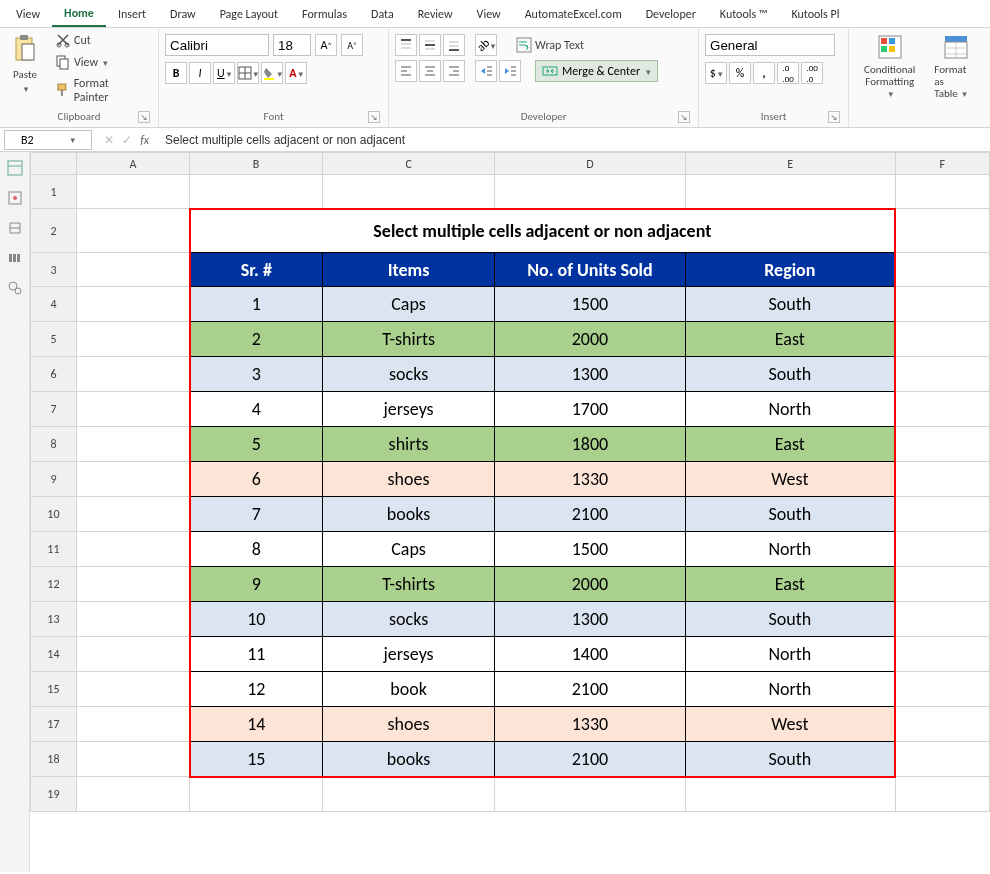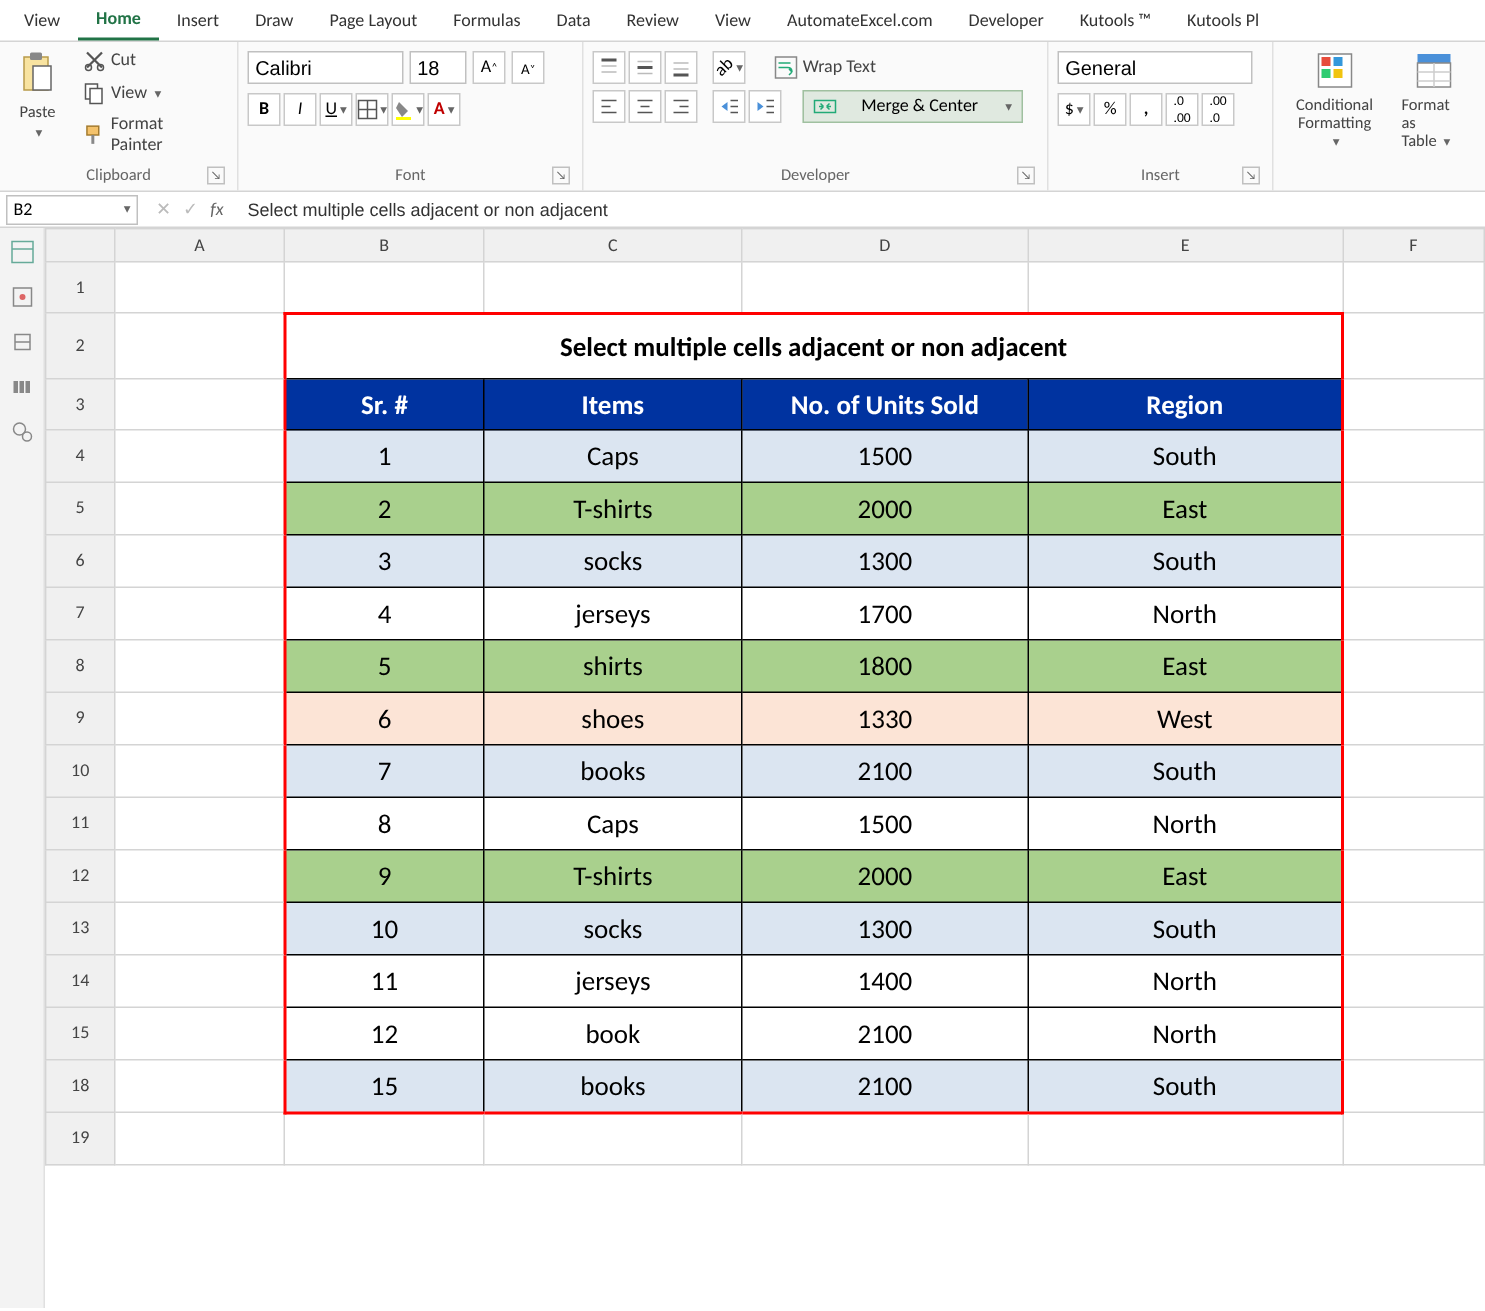--- a/index.html
+++ b/index.html
@@ -10,21 +10,21 @@
   .ribbon { display: flex; height: 100px; border-bottom: 1px solid #d4d4d4; background: #fafafa; }
   .group { display: flex; flex-direction: column; border-right: 1px solid #e0e0e0; padding: 2px 6px; position: relative; }
   .group-body { flex: 1; display: flex; gap: 4px; align-items: flex-start; }
   .group-label { text-align: center; font-size: 11px; color: #666; padding: 2px 0; position: relative; }
   .group-label .dialog-launch { position: absolute; right: 2px; bottom: 2px; width: 12px; height: 12px; border: 1px solid #c0c0c0; font-size: 8px; display: flex; align-items: center; justify-content: center; color: #666; }
   .btn { display: flex; align-items: center; justify-content: center; padding: 2px 4px; border: 1px solid transparent; cursor: pointer; gap: 3px; color: #444; }
   .big-btn { display: flex; flex-direction: column; align-items: center; justify-content: center; padding: 4px 6px; cursor: pointer; gap: 2px; color: #444; font-size: 11px; }
   .big-btn svg { margin-bottom: 2px; }
   .icon { width: 16px; height: 16px; display: inline-block; }
   .name-box-bar { display: flex; align-items: center; height: 24px; border-bottom: 1px solid #d4d4d4; padding: 2px 4px; gap: 6px; font-size: 12px; }
-  .name-box { width: 88px; height: 20px; border: 1px solid #c0c0c0; padding: 0 4px; display: flex; align-items: center; justify-content: space-between; }
+  .name-box { width: 88px; height: 20px; border: 1px solid #c0c0c0; padding: 0 16px; display: flex; align-items: center; justify-content: space-between; }
   .fx-controls { display: flex; align-items: center; gap: 8px; padding: 0 6px; }
   .fx-label { font-style: italic; color: #666; }
   .formula-bar-input { flex: 1; height: 20px; border: none; font-size: 12px; padding: 0 4px; color: #333; }
   .workspace { display: flex; height: 720px; }
   .left-icon-bar { width: 30px; background: #f3f3f3; border-right: 1px solid #e0e0e0; display: flex; flex-direction: column; align-items: center; padding-top: 8px; gap: 14px; }
   .left-icon-bar .side-icon { width: 16px; height: 16px; display:flex; align-items:center; justify-content:center; color:#666; }
   .sheet { flex: 1; position: relative; overflow: hidden; }
   table.grid { border-collapse: collapse; table-layout: fixed; }
   .grid th, .grid td { border: 1px solid #d4d4d4; font-size: 12px; text-align: center; vertical-align: middle; font-family: Calibri, sans-serif; }
   .grid th { background: #f0f0f0; font-weight: normal; color: #444; }
@@ -39,21 +39,21 @@
   .pinkish { background: #fce4d6 !important; }
   .whiteish { background: #ffffff !important; }
   .drop { color:#666; font-size:9px; margin-left:2px; }
   .clipboard-list { display:flex; flex-direction:column; gap:2px; font-size:12px; }
   .clipboard-list .btn { justify-content:flex-start; padding:1px 6px; }
   .font-row1 { display:flex; gap:4px; align-items:center; }
   .font-row2 { display:flex; gap:2px; align-items:center; }
   .font-group-body { flex-direction:column; gap:6px; align-items:flex-start; padding-top:4px;}
   .align-group-body { flex-direction:column; gap:4px; align-items:flex-start; padding-top:4px;}
   .align-row { display:flex; gap:2px; }
-  .merge-btn { background:#e0e9e0; border:1px solid #a0c0a0; padding:2px 6px; display:flex; align-items:center; gap:16px; }
+  .merge-btn { background:#e0e9e0; border:1px solid #a0c0a0; padding:2px 6px; display:flex; align-items:center; gap:4px; }
   .number-group-body { flex-direction:column; gap:6px; align-items:flex-start; padding-top:4px;}
   .num-row { display:flex; gap:2px; }
   .sq { width:22px; height:22px; border:1px solid #c8c8c8; display:flex; align-items:center; justify-content:center; background:#fff; font-size:12px;}
 </style>
 </head>
 <body>
 
 <div class="ribbon-tabs" id="ribbon-tabs">
     <div class="tab">View</div>
     <div class="tab active">Home</div>
@@ -488,20 +488,29 @@
           <tr>
             <th class="rowhead" style="height:35px">15</th>
             <td class="cell"></td>
             <td class="cell whiteish" style="border:1px solid #000;border-left:2px solid #ff0000;">12</td>
             <td class="cell whiteish" style="border:1px solid #000;">book</td>
             <td class="cell whiteish" style="border:1px solid #000;">2100</td>
             <td class="cell whiteish" style="border:1px solid #000;border-right:2px solid #ff0000;">North</td>
             <td class="cell"></td>
           </tr>
           <tr>
+            <th class="rowhead" style="height:35px">17</th>
+            <td class="cell"></td>
+            <td class="cell pinkish" style="border:1px solid #000;border-left:2px solid #ff0000;">14</td>
+            <td class="cell pinkish" style="border:1px solid #000;">shoes</td>
+            <td class="cell pinkish" style="border:1px solid #000;">1330</td>
+            <td class="cell pinkish" style="border:1px solid #000;border-right:2px solid #ff0000;">West</td>
+            <td class="cell"></td>
+          </tr>
+          <tr>
             <th class="rowhead" style="height:35px">18</th>
             <td class="cell"></td>
             <td class="cell blueish" style="border:1px solid #000;border-left:2px solid #ff0000;border-bottom:2px solid #ff0000;">15</td>
             <td class="cell blueish" style="border:1px solid #000;border-bottom:2px solid #ff0000;">books</td>
             <td class="cell blueish" style="border:1px solid #000;border-bottom:2px solid #ff0000;">2100</td>
             <td class="cell blueish" style="border:1px solid #000;border-right:2px solid #ff0000;border-bottom:2px solid #ff0000;">South</td>
             <td class="cell"></td>
           </tr>
           <tr>
             <th class="rowhead" style="height:35px">19</th>

